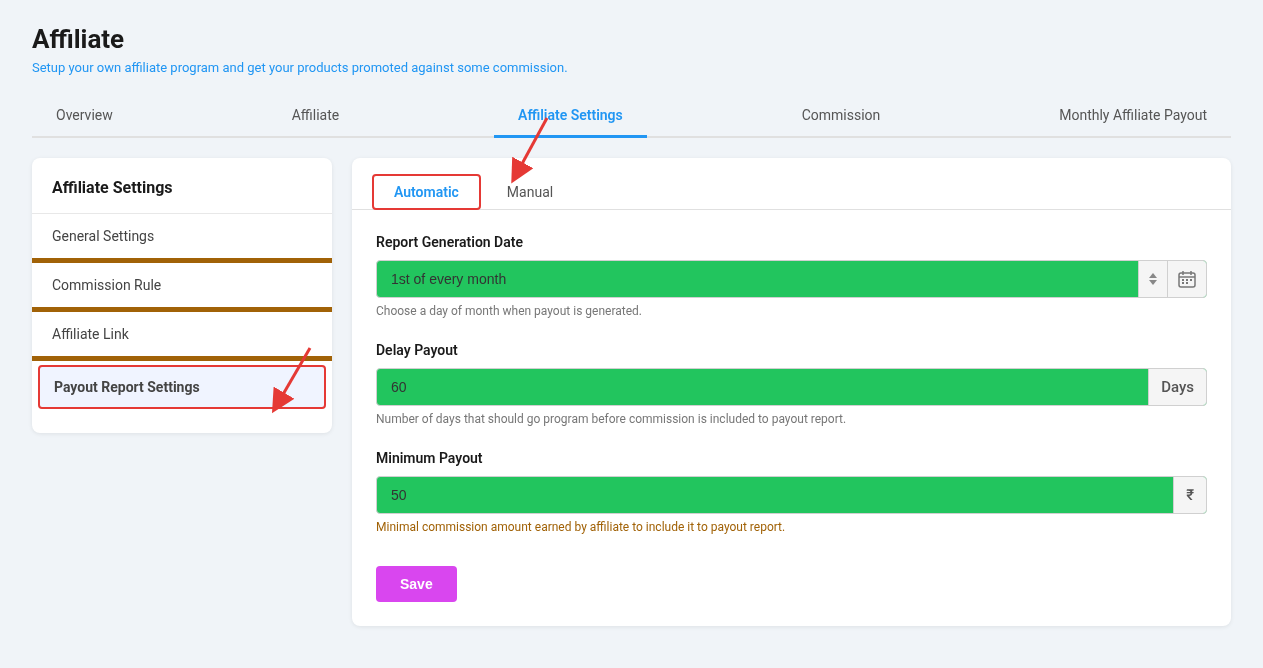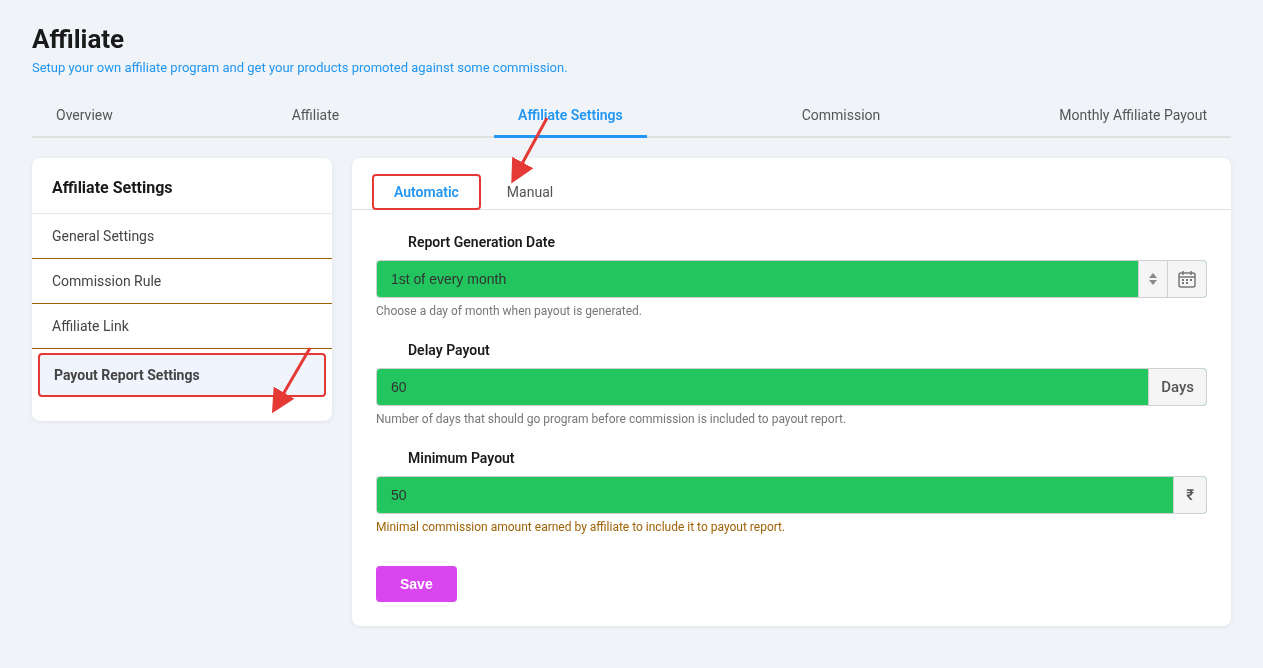--- a/index.html
+++ b/index.html
@@ -66,21 +66,21 @@
       font-weight: 700;
       color: #1a1a1a;
       padding: 0 20px 16px 20px;
       border-bottom: 1px solid #e8e8e8;
     }
     .sidebar-menu-item {
       padding: 14px 20px;
       cursor: pointer;
       font-size: 14px;
       color: #444;
-      border-bottom: 1px solid #a16207;
+      border-bottom: 5px solid #a16207;
       position: relative;
     }
     .sidebar-menu-item:last-child {
       border-bottom: none;
     }
     .sidebar-menu-item.active {
       background: #f0f4ff;
       border: 2px solid #e53935;
       border-radius: 4px;
       margin: 4px 6px;
@@ -126,21 +126,20 @@
     }
     .form-section {
       margin-bottom: 24px;
     }
     .form-label {
       font-size: 14px;
       font-weight: 600;
       color: #1a1a1a;
       margin-bottom: 10px;
       display: block;
-      margin-left: 32px;
     }
     .input-group {
       display: flex;
       align-items: stretch;
       border: 1px solid #d0d0d0;
       border-radius: 4px;
       overflow: hidden;
       background: #22c55e;
     }
     .input-group select,

